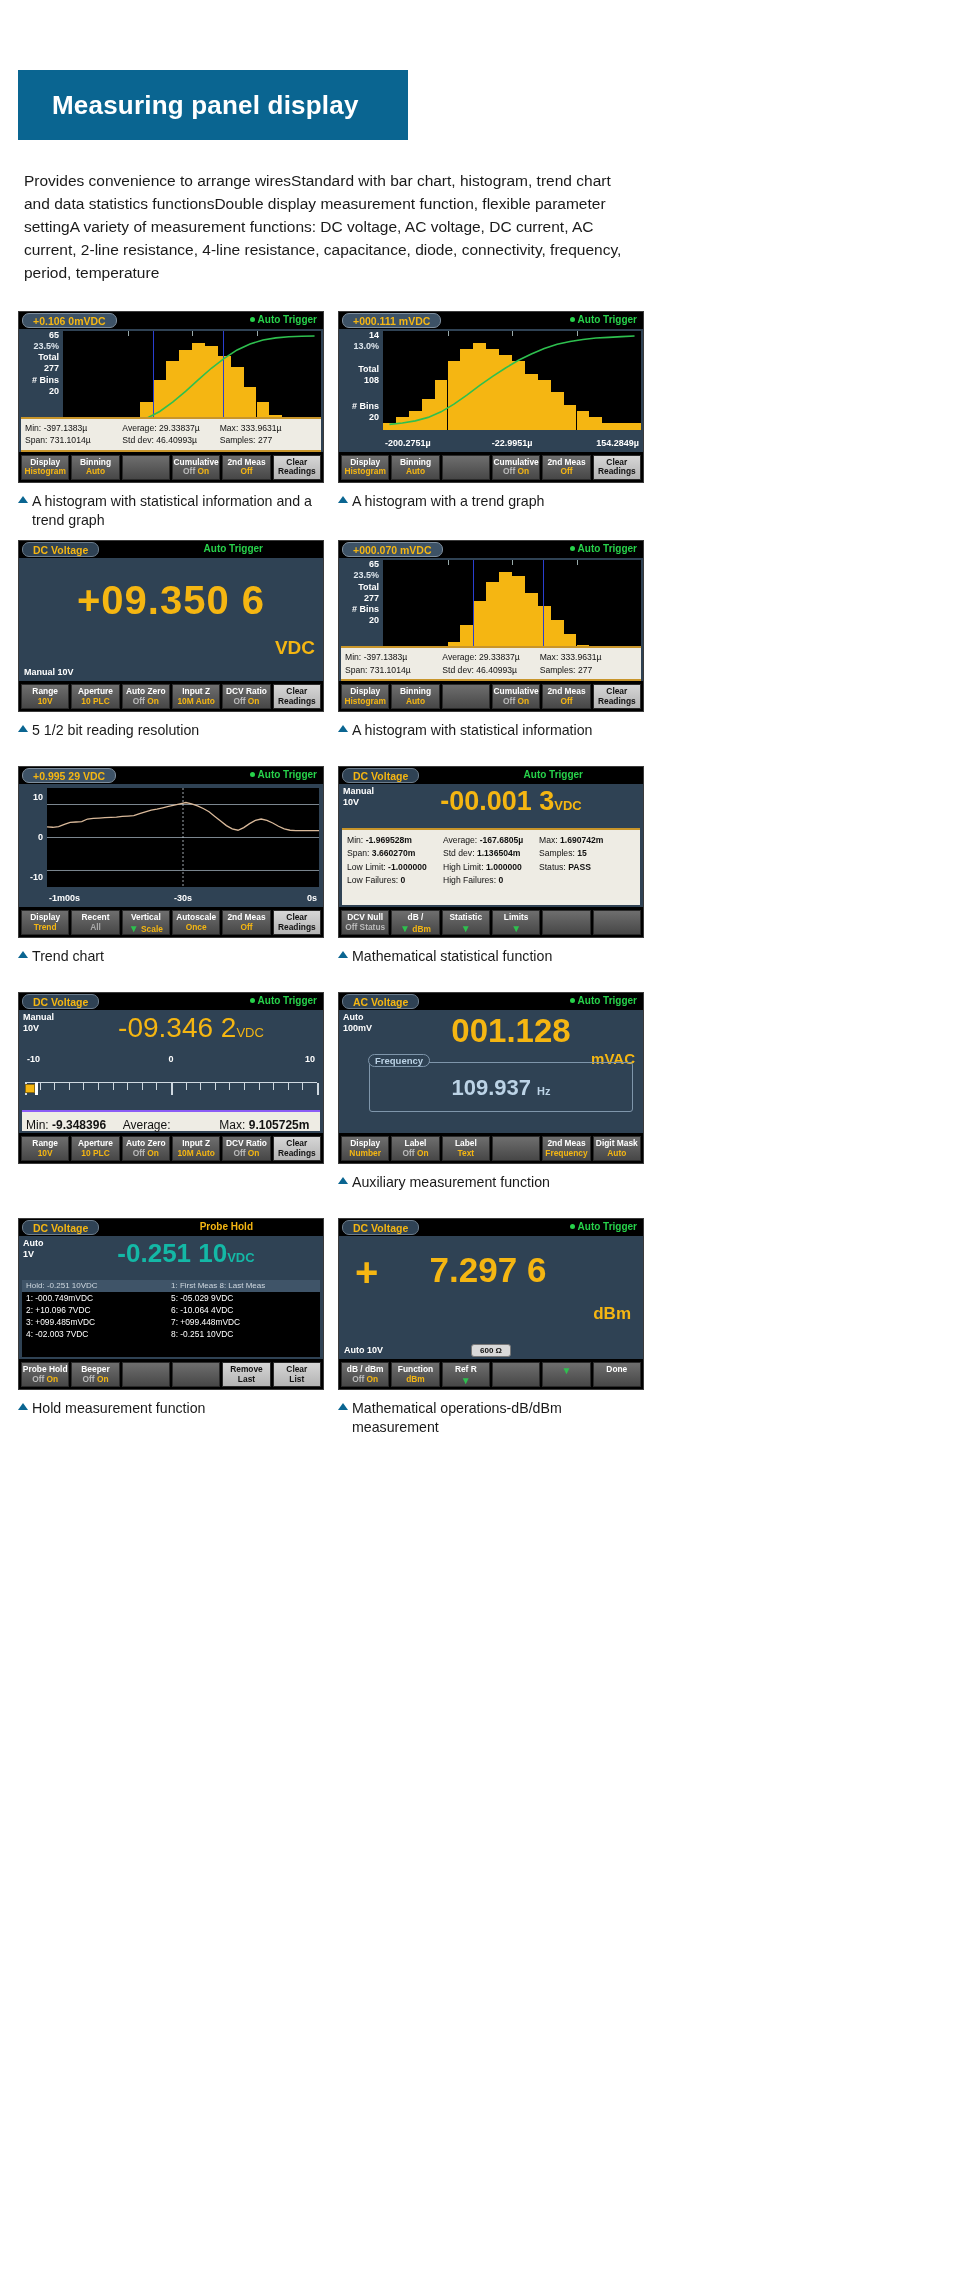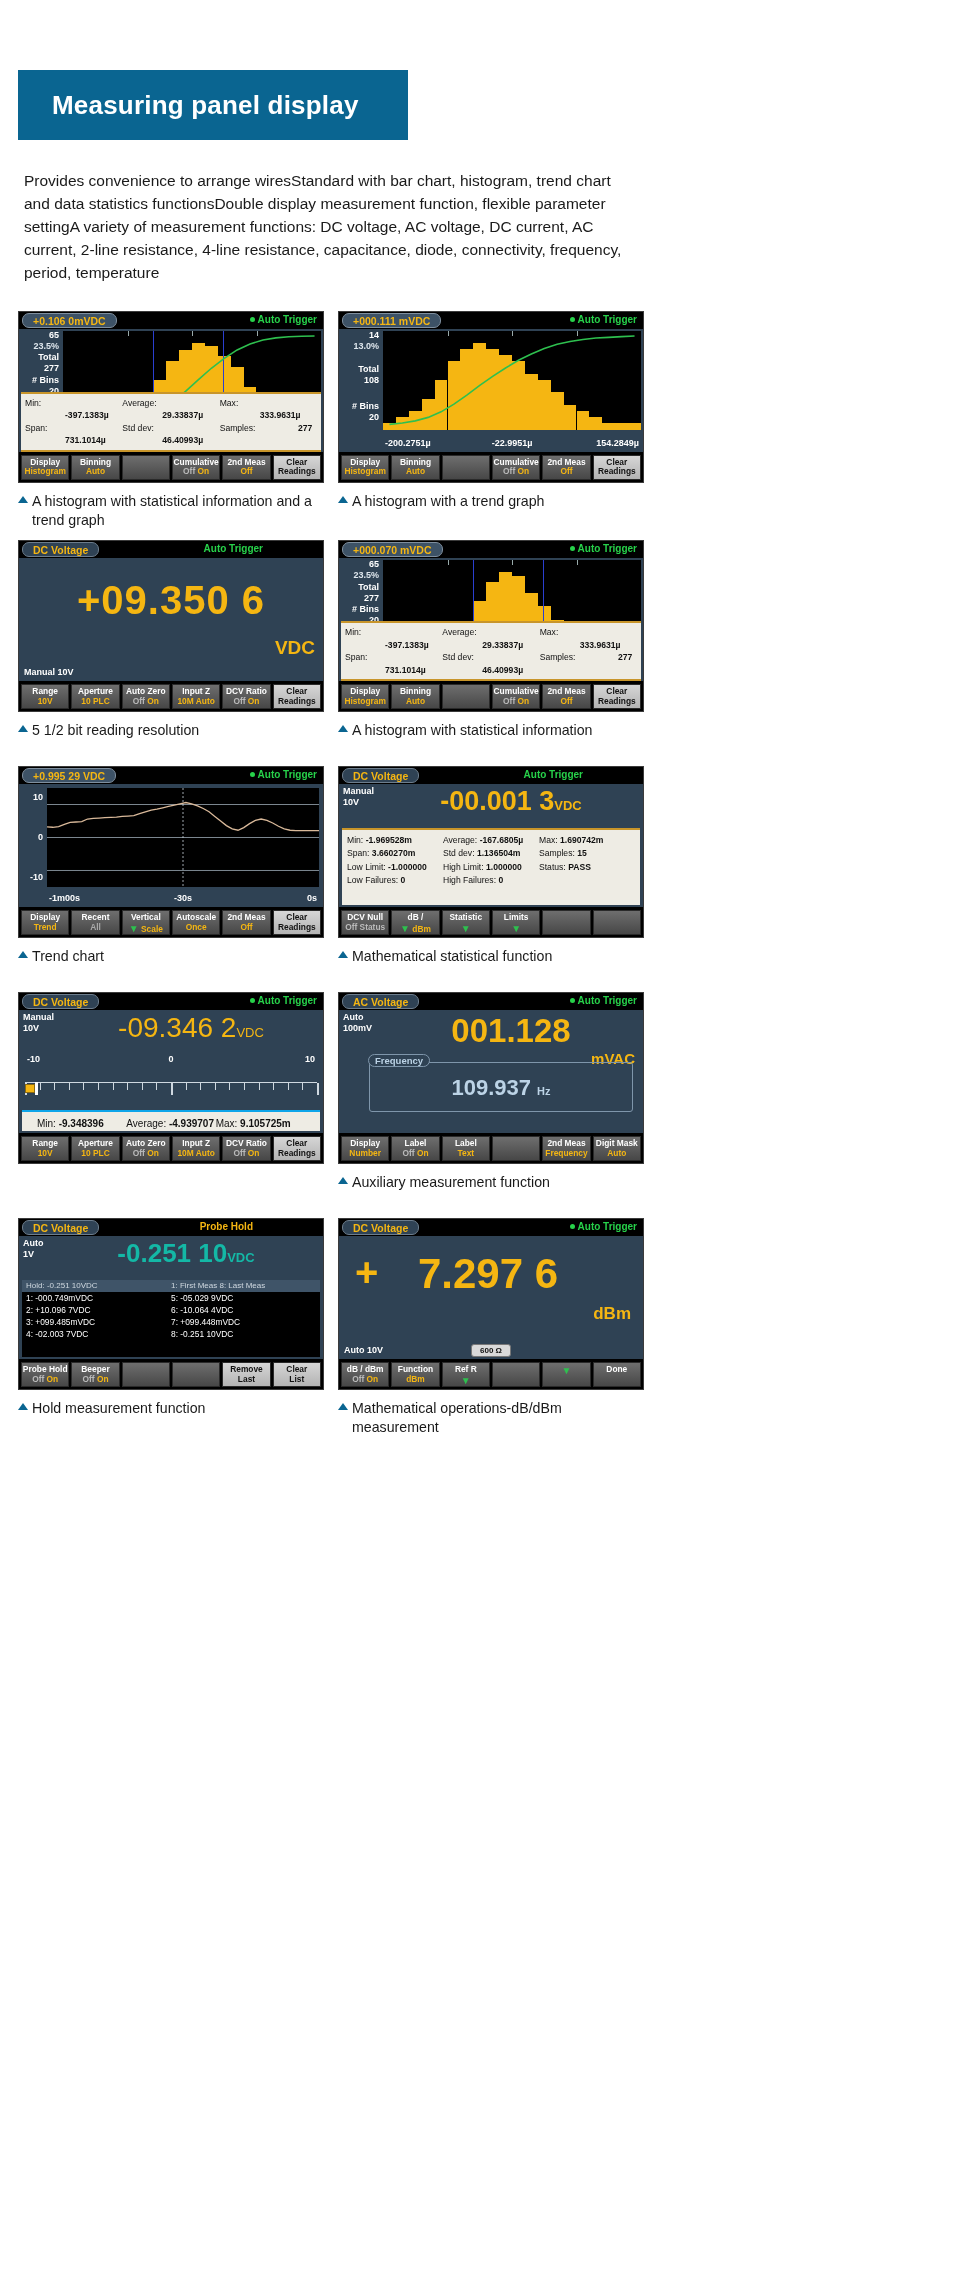--- a/index.html
+++ b/index.html
@@ -169,21 +169,21 @@
   .statbox {
     background: #eeece4;
     border-top: 2px solid #c8952a;
     border-bottom: 2px solid #c8952a;
     color:#111;
     font-size:8.6px;
     padding: 3px 4px;
     display:flex;
   }
   .statbox .col { flex:1; line-height:1.45; }
-  .statbox b { font-weight:bold;margin-left:40px; }
+  .statbox b { font-weight:normal; }
 
   
   .bar { position:absolute; bottom:0; background:#f5b612; }
   .vline { position:absolute; top:0; bottom:0; width:1px; }
 
   
   .bigread {
     position:absolute; left:0; right:0; top:20px;
     text-align:center; color:#f5b612;
     font-size:40px; font-weight:bold; letter-spacing:1px;
@@ -624,21 +624,21 @@
                 <div class="bg-tick" style="left: 75%;"></div>
                 <div class="bg-tick" style="left: 80%;"></div>
                 <div class="bg-tick" style="left: 85%;"></div>
                 <div class="bg-tick" style="left: 90%;"></div>
                 <div class="bg-tick" style="left: 95%;"></div>
                 <div class="bg-tick major" style="left: 100%;"></div>
               </div>
               <div class="bg-bar" style="left: 0%; width: 3.269%; top: 16px;"></div>
               <div class="bg-ptr" style="left: 3.269%; top: 14px;"></div>
             </div>
-          <div style="position:absolute;left:3px;right:3px;top:100px;bottom:2px;background:#eeece4;border-top:2px solid #0ea5e9;color:#111;font-size:10px;padding:4px 15px;">
+          <div style="position:absolute;left:3px;right:3px;top:100px;bottom:2px;background:#eeece4;border-top:2px solid #8b5cf6;color:#111;font-size:12px;padding:4px 4px;">
             <div style="display:flex;line-height:1.6">
               <div style="flex:1"><span>Min:</span> <b>-9.348396</b></div>
               <div style="flex:1"><span>Average:</span> <b>-4.939707</b></div>
               <div style="flex:1"><span>Max:</span> <b>9.105725m</b></div>
             </div>
             <div style="display:flex;line-height:1.6">
               <div style="flex:1"><span>Span:</span> <b>9.357502</b></div>
               <div style="flex:1"><span>Std dev:</span> <b>4.653656</b></div>
               <div style="flex:1"><span>Samples:</span> <b>354</b></div>
             </div>
@@ -739,21 +739,21 @@
     </div>
 
     <div class="cell">
       <div class="scr">
         <div class="topbar">
           <div class="tab plain">DC Voltage</div>
           <div class="trig"><span class="dot"></span><span>Auto Trigger</span></div>
         </div>
         <div class="body-area">
           <div style="position:absolute;left:16px;top:14px;color:#f5b612;font-size:40px;font-weight:bold;">+</div>
-          <div style="position:absolute;left:0;right:6px;top:14px;text-align:center;color:#f5b612;font-size:42px;font-weight:bold;">
+          <div style="position:absolute;left:0;right:6px;top:14px;text-align:center;color:#f5b612;font-size:35px;font-weight:bold;">
             <span>7.297 6</span>
           </div>
           <div style="position:absolute;right:12px;top:68px;color:#f5b612;font-size:17px;font-weight:bold;">dBm</div>
           <div style="position:absolute;left:5px;bottom:4px;color:#fff;font-size:9px;font-weight:bold;">Auto 10V</div>
           <div class="ohmbadge" style="bottom:2px">600 Ω</div>
         </div>
         <div class="softbar" id="p9keys">
             <div class="sk"><span>dB / dBm</span><span class="pair"><span class="off">Off</span> <span class="on">On</span></span></div>
             <div class="sk"><span>Function</span><span class="v">dBm</span></div>
             <div class="sk"><span>Ref R</span><span class="v"><span class="arrow">▼</span></span></div>

